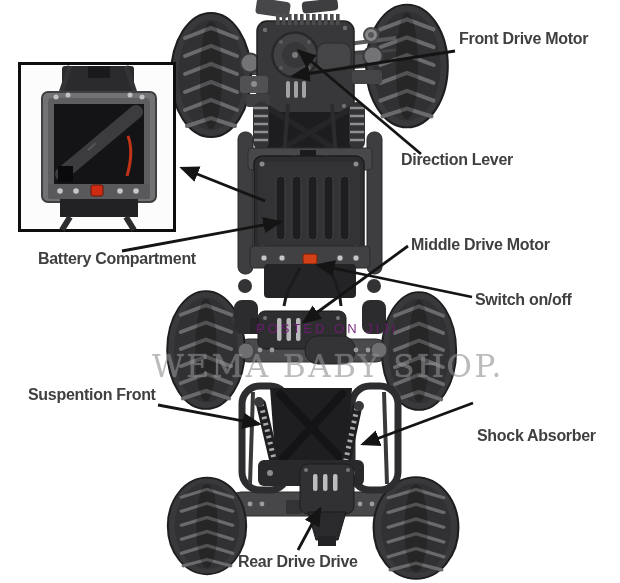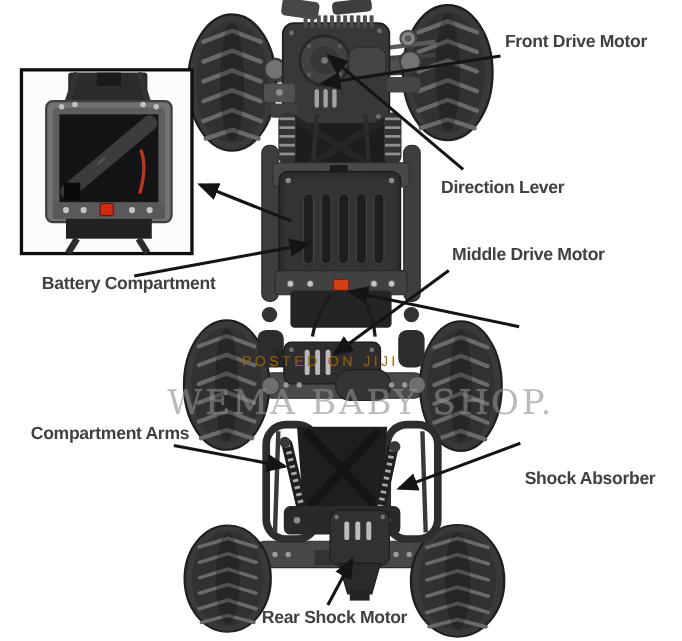--- a/index.html
+++ b/index.html
@@ -6,23 +6,23 @@
   .stage{
     position:relative;width:620px;height:583px;background:#ffffff;overflow:hidden;
     font-family:"Liberation Sans",sans-serif;
   }
   .stage svg{position:absolute;left:0;top:0;}
   .lbl{
     position:absolute;font:700 16px "Liberation Sans",sans-serif;
     color:#404040;letter-spacing:-0.3px;white-space:nowrap;
   }
   .wm-posted{
-    position:absolute;left:220px;top:321px;
+    position:absolute;left:256px;top:321px;
     font:400 13px "Liberation Sans",sans-serif;
-    letter-spacing:3px;color:#a16207;opacity:.95;white-space:nowrap;
+    letter-spacing:3px;color:#701a75;opacity:.95;white-space:nowrap;
   }
   .wm-shop{
     position:absolute;left:152px;top:348px;
     font:400 31px "DejaVu Serif",serif;
     letter-spacing:2.5px;color:#8f8f92;opacity:.6;white-space:nowrap;
     text-shadow:0 0 1px rgba(255,255,255,.7);
   }
 </style>
 </head>
 <body>
@@ -279,19 +279,20 @@
       <line x1="158" y1="405" x2="259" y2="424" marker-end="url(#ah)"></line>
       <line x1="473" y1="403" x2="363" y2="444" marker-end="url(#ah)"></line>
       <line x1="298" y1="550" x2="320" y2="509" marker-end="url(#ah)"></line>
     </g>
   </svg>
 
   <div class="wm-posted">POSTED ON JIJI</div>
   <div class="wm-shop">WEMA BABY SHOP.</div>
 
   <div class="lbl" style="left:459px;top:30px;">Front Drive Motor</div>
-  <div class="lbl" style="left:401px;top:162px;">Direction Lever</div>
-  <div class="lbl" style="left:411px;top:223px;">Middle Drive Motor</div>
+  <div class="lbl" style="left:401px;top:151px;">Direction Lever</div>
+  <div class="lbl" style="left:411px;top:236px;">Middle Drive Motor</div>
+  <div class="lbl" style="left:475px;top:291px;">Switch on/off</div>
   <div class="lbl" style="left:38px;top:250px;text-align:center;">Battery Compartment</div>
-  <div class="lbl" style="left:28px;top:386px;">Compartment Arms</div>
+  <div class="lbl" style="left:28px;top:386px;">Suspention Front</div>
   <div class="lbl" style="left:477px;top:390px;margin-top:37px;">Shock Absorber</div>
-  <div class="lbl" style="left:238px;top:553px;">Rear Shock Motor</div>
+  <div class="lbl" style="left:238px;top:553px;">Rear Drive Drive</div>
 </div>
 
 </body></html>

